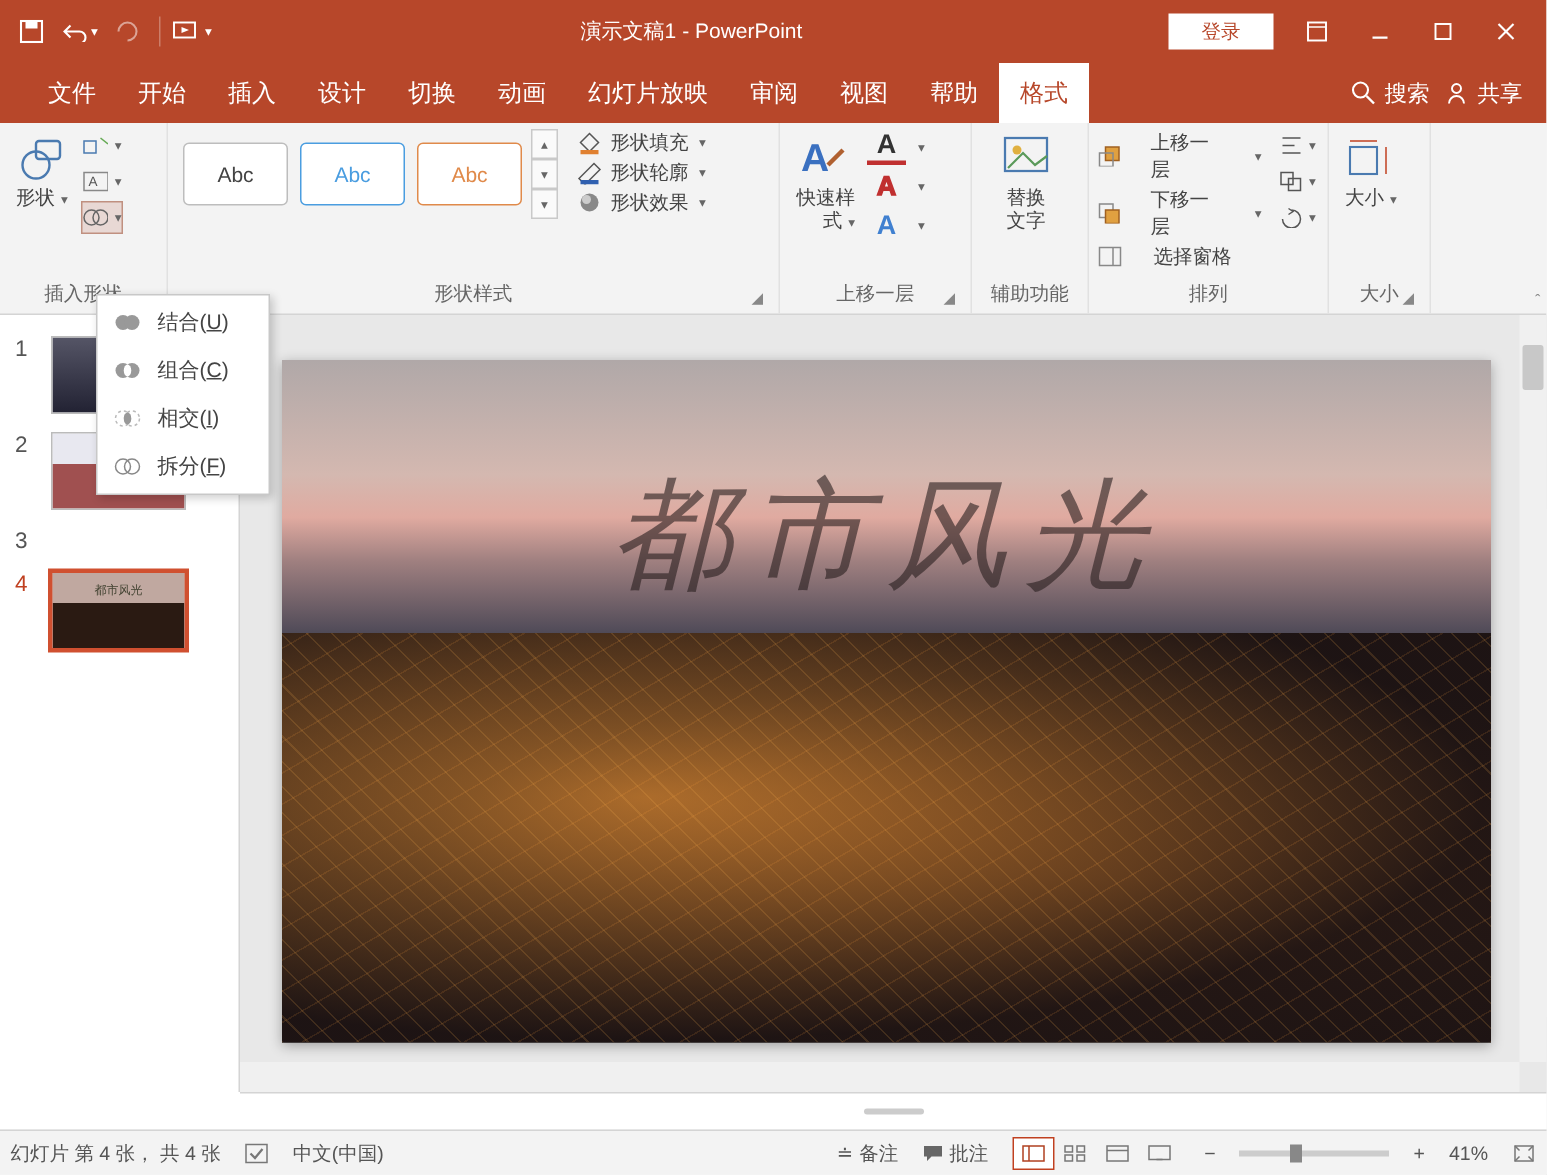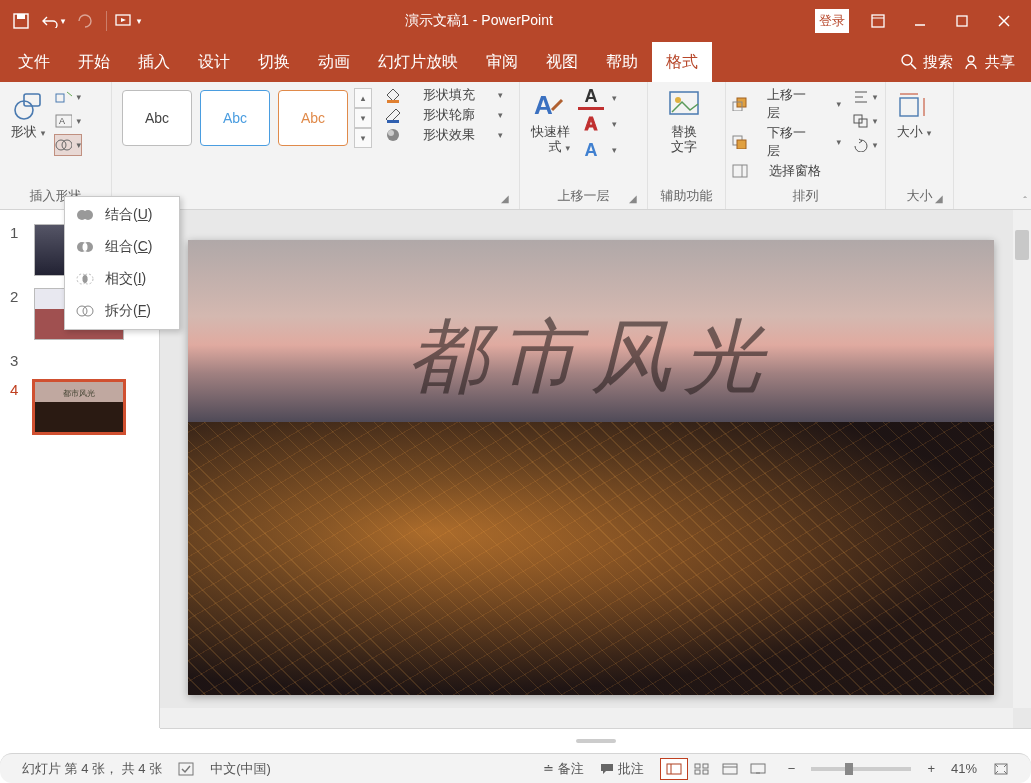--- a/index.html
+++ b/index.html
@@ -3,24 +3,24 @@
 <meta charset="utf-8">
 <style>
 * { margin: 0; padding: 0; box-sizing: border-box; font-family: "Microsoft YaHei", "Segoe UI", sans-serif; }
 body { width: 1031px; height: 783px; background: #fff; overflow: hidden; font-size: 12px; color: #444; }
 
 .titlebar { height: 42px; background: #b7472a; display: flex; align-items: center; padding: 0 6px; color: #fff; }
 .titlebar .qat { display: flex; align-items: center; gap: 2px; }
 .qat-btn { width: 30px; height: 30px; display: flex; align-items: center; justify-content: center; cursor: pointer; }
 .qat-sep { width: 1px; height: 20px; background: rgba(255,255,255,0.3); margin: 0 4px; }
 .title-text { flex: 1; text-align: center; font-size: 14px; }
-.login-btn { background: #fff; color: #b7472a; padding: 3px 4px; font-size: 13px; margin-right: 8px; }
+.login-btn { background: #fff; color: #b7472a; padding: 3px 22px; font-size: 13px; margin-right: 8px; }
 .win-btn { width: 42px; height: 30px; display: flex; align-items: center; justify-content: center; }
 
-.tabbar { height: 40px; background: #b7472a; display: flex; align-items: stretch; color: #fff; font-size: 16px; padding-left: 4px; }
+.tabbar { height: 40px; background: #b7472a; display: flex; align-items: stretch; color: #fff; font-size: 16px; padding-left: 18px; }
 .tab { padding: 0 14px; display: flex; align-items: center; cursor: pointer; }
 .tab.file { font-size: 16px; }
 .tab.active { background: #fff; color: #b7472a; }
 .tabbar .spacer { flex: 1; }
 .tab-right { display: flex; align-items: center; gap: 10px; padding-right: 16px; font-size: 15px; }
 .tab-right span { display: flex; align-items: center; gap: 6px; }
 
 .ribbon { height: 128px; background: #f3f3f3; border-bottom: 1px solid #d4d4d4; display: flex; position: relative; }
 .ribbon-group { border-right: 1px solid #e1e1e1; padding: 4px 6px 2px 6px; display: flex; flex-direction: column; position: relative; }
 .ribbon-group .body { flex: 1; display: flex; align-items: flex-start; gap: 4px; }
@@ -28,28 +28,28 @@
 .ribbon-launcher { position: absolute; bottom: 2px; right: 4px; width: 14px; height: 14px; font-size: 10px; color: #888; cursor: pointer; }
 
 .big-btn { display: flex; flex-direction: column; align-items: center; justify-content: center; width: 44px; padding-top: 4px; }
 .big-btn .ico { width: 32px; height: 32px; }
 .big-btn .txt { font-size: 13px; margin-top: 2px; text-align: right; line-height: 15px; }
 
 .shape-small-col { display: flex; flex-direction: column; gap: 2px; }
 .shape-small { width: 28px; height: 22px; border: 1px solid transparent; display: flex; align-items: center; justify-content: center; }
 
 .style-gallery { display: flex; align-items: center; }
-.style-item { width: 70px; height: 56px; border: 1px solid #bdbdbd; border-radius: 4px; display: flex; align-items: center; justify-content: center; font-size: 14px; margin: 4px; background: #fff; }
+.style-item { width: 70px; height: 42px; border: 1px solid #bdbdbd; border-radius: 4px; display: flex; align-items: center; justify-content: center; font-size: 14px; margin: 4px; background: #fff; }
 .style-item.blue { border-color: #4a9de0; color: #4a9de0; }
 .style-item.orange { border-color: #e08a4a; color: #e08a4a; }
 .gallery-nav { width: 18px; display: flex; flex-direction: column; gap: 0; margin-left: 2px; }
 .gallery-nav div { height: 20px; border: 1px solid #c9c9c9; display: flex; align-items: center; justify-content: center; font-size: 9px; color: #666; background: #fafafa; }
 
 .txt-effect-col { display: flex; flex-direction: column; gap: 2px; font-size: 13px; }
-.txt-effect-col .row { display: flex; align-items: center; gap: 19px; }
+.txt-effect-col .row { display: flex; align-items: center; gap: 3px; }
 .txt-effect-col .row .ico { width: 20px; }
 .dd-arrow { font-size: 9px; color: #666; margin-left: 4px; }
 
 .wordart-row { display: flex; align-items: center; gap: 4px; }
 .wordart-A { width: 26px; height: 24px; display: flex; align-items: center; justify-content: center; font-size: 18px; font-weight: bold; }
 
 .arrange-col { display: flex; flex-direction: column; gap: 2px; font-size: 13px; }
 .arrange-col .row { display: flex; align-items: center; gap: 19px; }
 
 .dropdown-menu { position: absolute; left: 64px; top: 196px; width: 116px; background: #fff; border: 1px solid #c8c8c8; box-shadow: 2px 2px 6px rgba(0,0,0,0.2); z-index: 100; padding: 2px 0; }
@@ -72,21 +72,21 @@
 .city-ground { position: absolute; top: 40%; left: 0; right: 0; bottom: 0; background: radial-gradient(ellipse at 30% 40%, rgba(255,160,60,0.6) 0%, rgba(30,20,20,0.9) 70%), radial-gradient(ellipse at 70% 60%, rgba(255,140,40,0.5) 0%, rgba(20,15,15,0.95) 60%), #1a1210; }
 .city-ground::before { content: ""; position: absolute; inset: 0; background-image: repeating-linear-gradient(45deg, rgba(255,180,80,0.15) 0 1px, transparent 1px 12px), repeating-linear-gradient(-30deg, rgba(255,160,60,0.12) 0 1px, transparent 1px 18px); }
 .slide-text { position: absolute; top: 14%; left: 0; right: 0; text-align: center; font-size: 80px; font-family: "STKaiti","KaiTi",serif; color: rgba(40,30,30,0.6); letter-spacing: 12px; font-style: italic; }
 .slide-scroll-v { position: absolute; right: 0; top: 0; bottom: 20px; width: 18px; background: #f0f0f0; }
 .slide-scroll-v .thumb-bar { position: absolute; top: 20px; left: 2px; right: 2px; height: 30px; background: #c8c8c8; border-radius: 2px; }
 .slide-scroll-h { position: absolute; left: 0; right: 18px; bottom: 0; height: 20px; background: #f0f0f0; }
 
 .splitter { position: absolute; left: 160px; right: 0; bottom: 30px; height: 25px; background: #fff; border-top: 1px solid #d4d4d4; display: flex; align-items: center; justify-content: center; }
 .splitter .grip { width: 40px; height: 4px; background: #ccc; border-radius: 2px; }
 
-.statusbar { position: absolute; bottom: 0; left: 0; right: 0; height: 30px; background: #f3f3f3; border-top: 1px solid #d4d4d4; display: flex; align-items: center; font-size: 13px; color: #555; padding: 0 22px; gap: 16px; border-radius: 12px; }
+.statusbar { position: absolute; bottom: 0; left: 0; right: 0; height: 30px; background: #f3f3f3; border-top: 1px solid #d4d4d4; display: flex; align-items: center; font-size: 13px; color: #555; padding: 0 7px; gap: 16px; }
 .statusbar .spacer { flex: 1; }
 .status-btn { display: flex; align-items: center; gap: 4px; cursor: pointer; }
 .view-btns { display: flex; gap: 0; }
 .view-btn { width: 28px; height: 22px; border: 1px solid transparent; display: flex; align-items: center; justify-content: center; }
 .view-btn.active { border-color: #c04020; background: #fff; }
 .zoom-slider { width: 100px; height: 4px; background: #ccc; position: relative; }
 .zoom-slider .knob { position: absolute; left: 34px; top: -4px; width: 8px; height: 12px; background: #888; }
 
 svg { display: block; }
 </style>
@@ -256,20 +256,21 @@
               <svg width="18" height="16">
                 <circle cx="9" cy="8" r="6" fill="#888"></circle>
                 <circle cx="7" cy="6" r="3" fill="#ccc"></circle>
               </svg>
             </span>
             <span>形状效果</span>
             <span class="dd-arrow">▾</span>
           </div>
       </div>
     </div>
+    <div class="label">形状样式</div>
     <div class="ribbon-launcher">◢</div>
   </div>
 
   <div class="ribbon-group" style="width:128px">
     <div class="body">
       <div class="big-btn">
         <div class="ico">
             <svg width="34" height="30">
               <text x="2" y="24" font-size="26" font-weight="bold" fill="#3a70c0">A</text>
               <path d="M20 20 L30 10" stroke="#b06030" stroke-width="3"></path>

